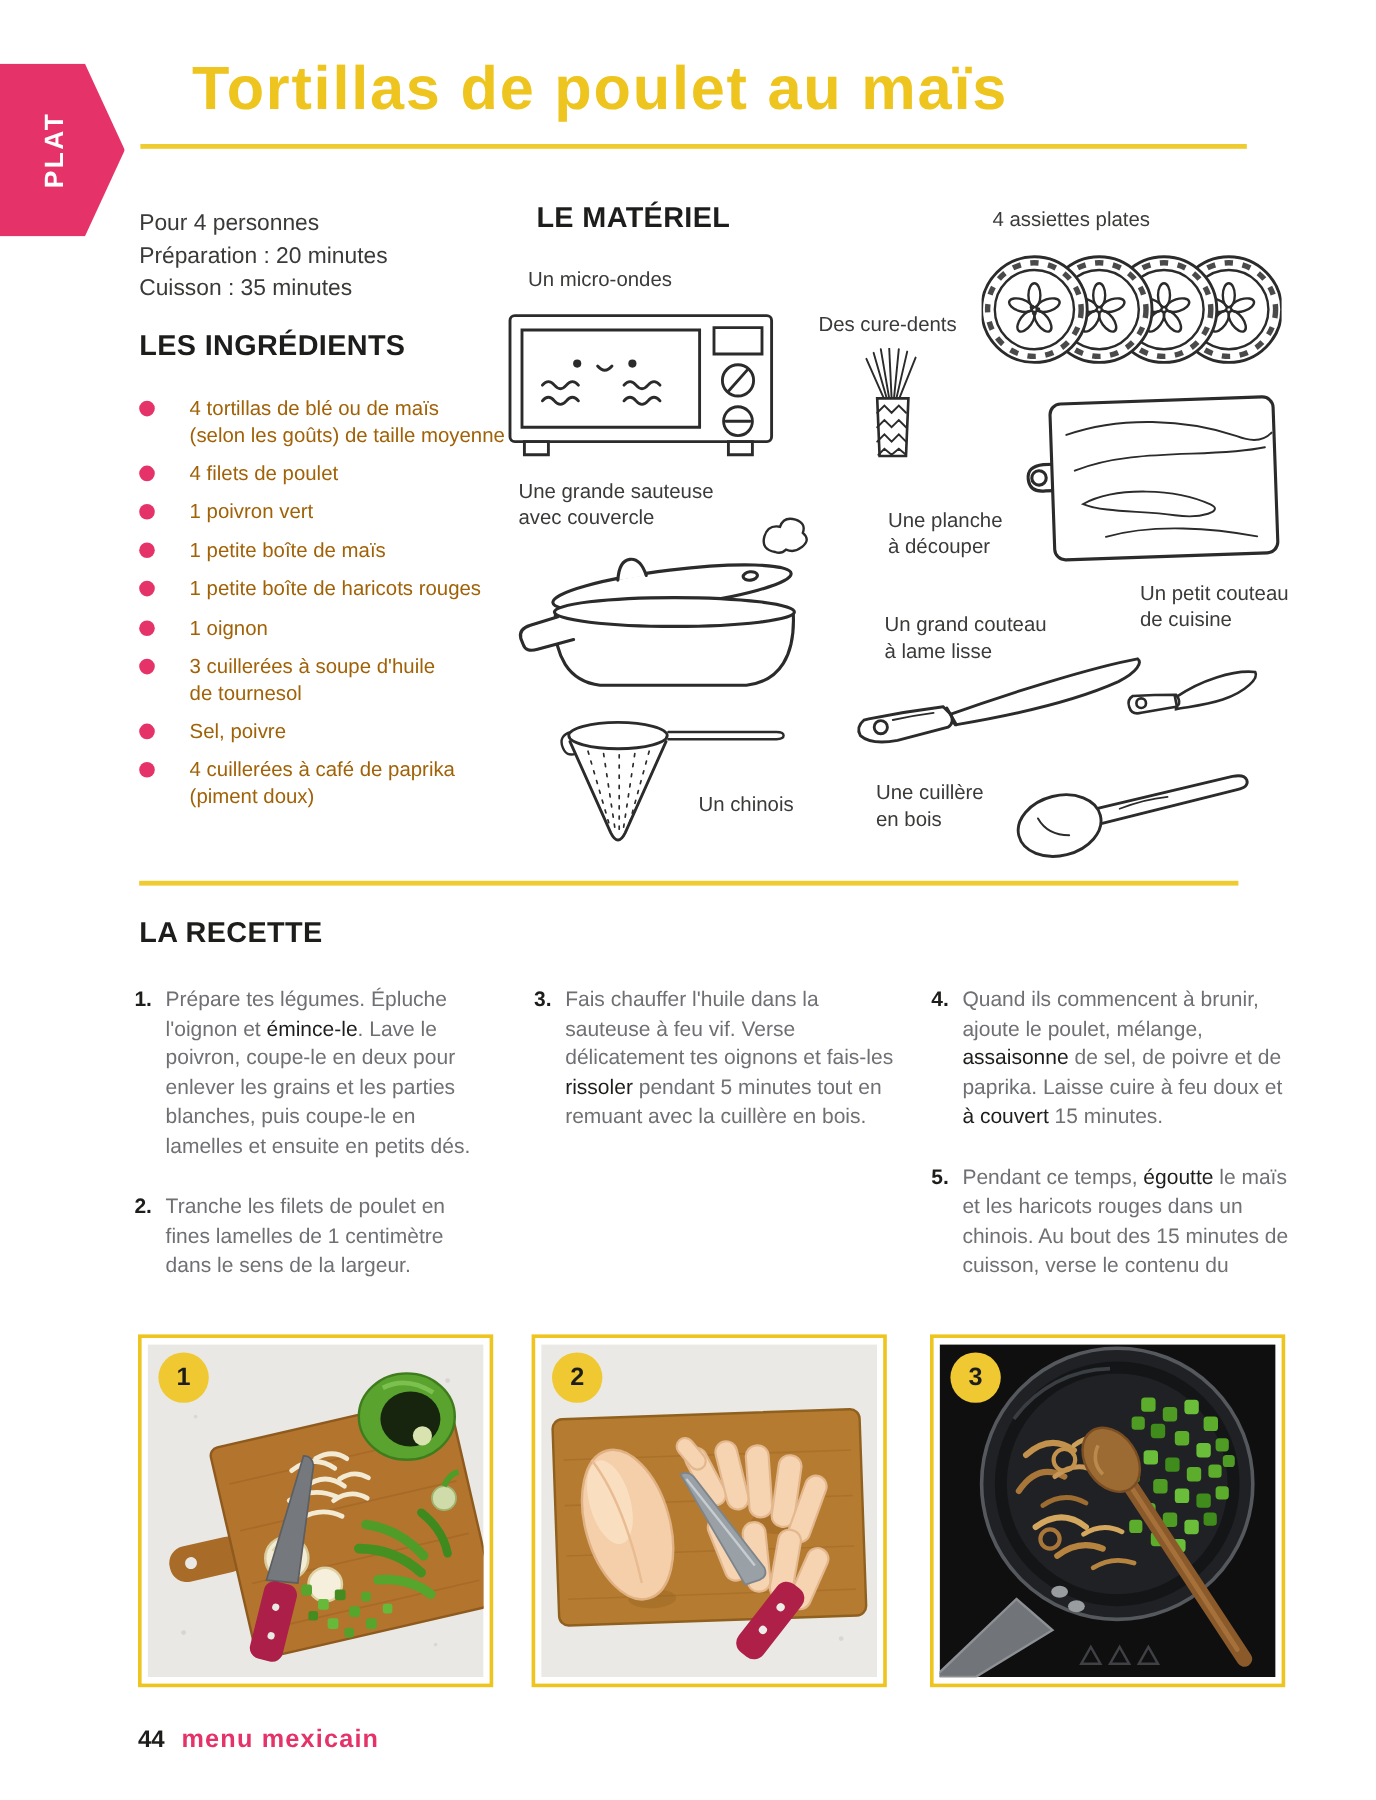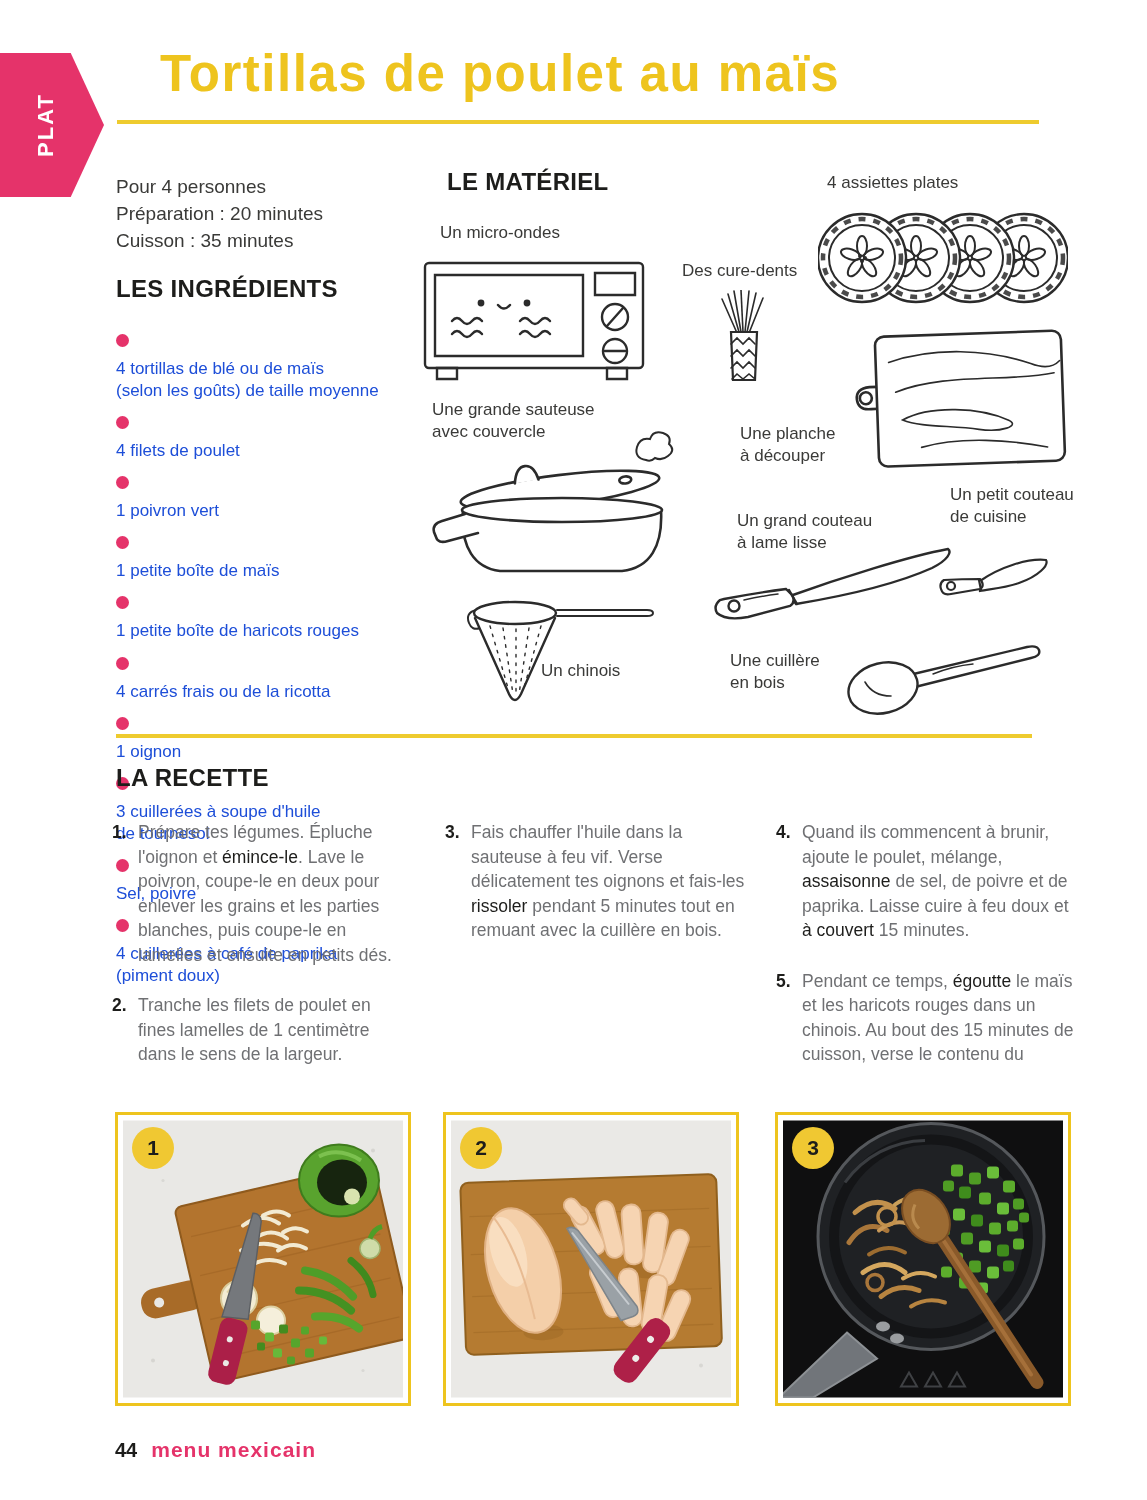--- a/index.html
+++ b/index.html
@@ -25,33 +25,33 @@
   .rule-top{left:117px;top:120px;width:922px;}
   .rule-mid{left:116px;top:734px;width:916px;}
   .info-block{left:116px;top:174px;font-size:19px;line-height:1.42;color:#3a3a38;white-space:pre-line;}
   
   .h2{font-size:24px;font-weight:bold;color:#1d1d1b;letter-spacing:.3px;white-space:nowrap;}
   .ingredients-heading{left:116px;top:275px;}
   .materiel-heading{left:447px;top:168px;}
   .recette-heading{left:116px;top:764px;}
   
   .ingredients-list{left:116px;top:330px;width:320px;list-style:none;margin:0;padding:0;}
-  .ingredients-list li{display:flex;gap:11px;margin-bottom:10px;font-size:17px;line-height:1.3;color:#1d4ed8;flex-direction:column;}
+  .ingredients-list li{display:flex;gap:29px;margin-bottom:10px;font-size:17px;line-height:1.3;color:#a16207;}
   .dot{flex:0 0 auto;width:13px;height:13px;border-radius:50%;background:#e5336a;margin-top:4px;}
   .ing-text{white-space:pre-line;}
   
   .label{font-size:17px;line-height:1.3;color:#3a3a38;white-space:pre-line;}
   .lab-micro{left:440px;top:222px;}
   .lab-cure{left:682px;top:260px;}
   .lab-plates{left:827px;top:172px;}
   .lab-saut{left:432px;top:399px;}
   .lab-planche{left:740px;top:423px;}
   .lab-gcouteau{left:737px;top:510px;}
   .lab-pcouteau{left:950px;top:484px;}
-  .lab-chinois{left:541px;top:660px;}
+  .lab-chinois{left:582px;top:660px;}
   .lab-cuillere{left:730px;top:650px;}
   
   .illus{position:absolute;}
   .illus path,.illus rect,.illus circle,.illus ellipse,.illus line{vector-effect:non-scaling-stroke;}
   
   .col{position:absolute;top:820px;width:300px;}
   .col1{left:112px;} .col2{left:445px;width:308px;} .col3{left:776px;}
   .step{display:grid;grid-template-columns:26px 1fr;margin-bottom:26px;}
   .step .num{font-weight:bold;font-size:17.5px;color:#1d1d1b;line-height:1.4;}
   .step .txt{font-size:17.5px;line-height:1.4;color:#6f7073;}
@@ -96,24 +96,20 @@
       <span class="dot"></span>
       <span class="ing-text">1 poivron vert</span>
     </li>
   <li>
       <span class="dot"></span>
       <span class="ing-text">1 petite boîte de maïs</span>
     </li>
   <li>
       <span class="dot"></span>
       <span class="ing-text">1 petite boîte de haricots rouges</span>
-    </li>
-  <li>
-      <span class="dot"></span>
-      <span class="ing-text">4 carrés frais ou de la ricotta</span>
     </li>
   <li>
       <span class="dot"></span>
       <span class="ing-text">1 oignon</span>
     </li>
   <li>
       <span class="dot"></span>
       <span class="ing-text">3 cuillerées à soupe d'huile
 de tournesol</span>
     </li>

